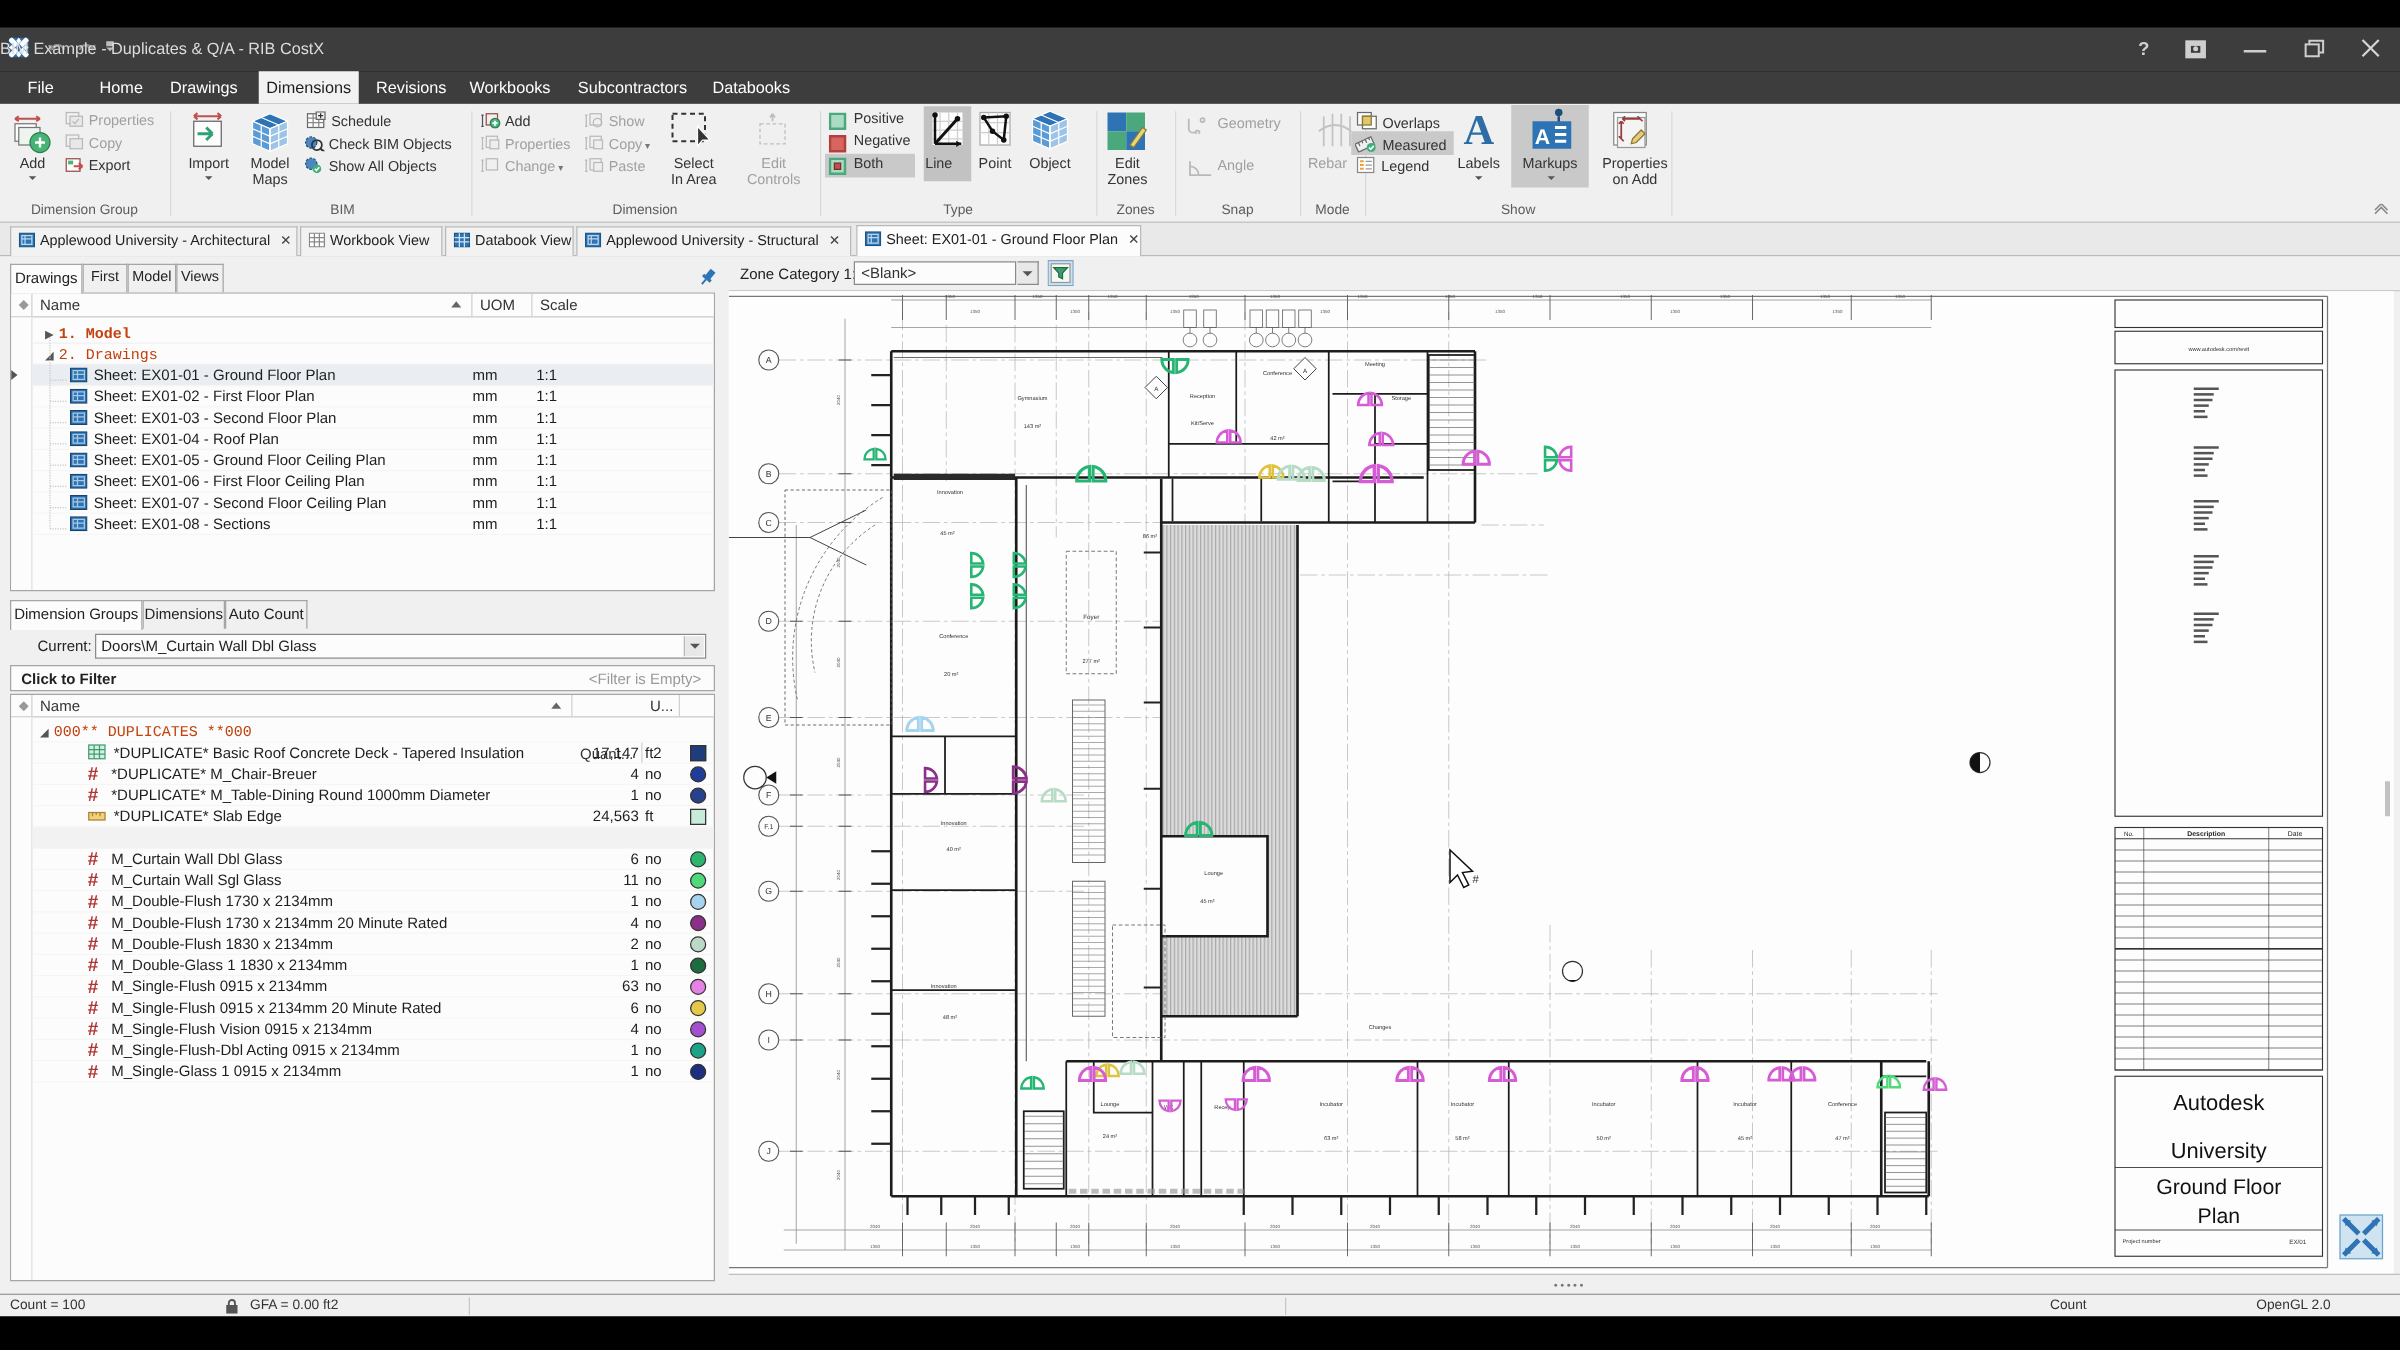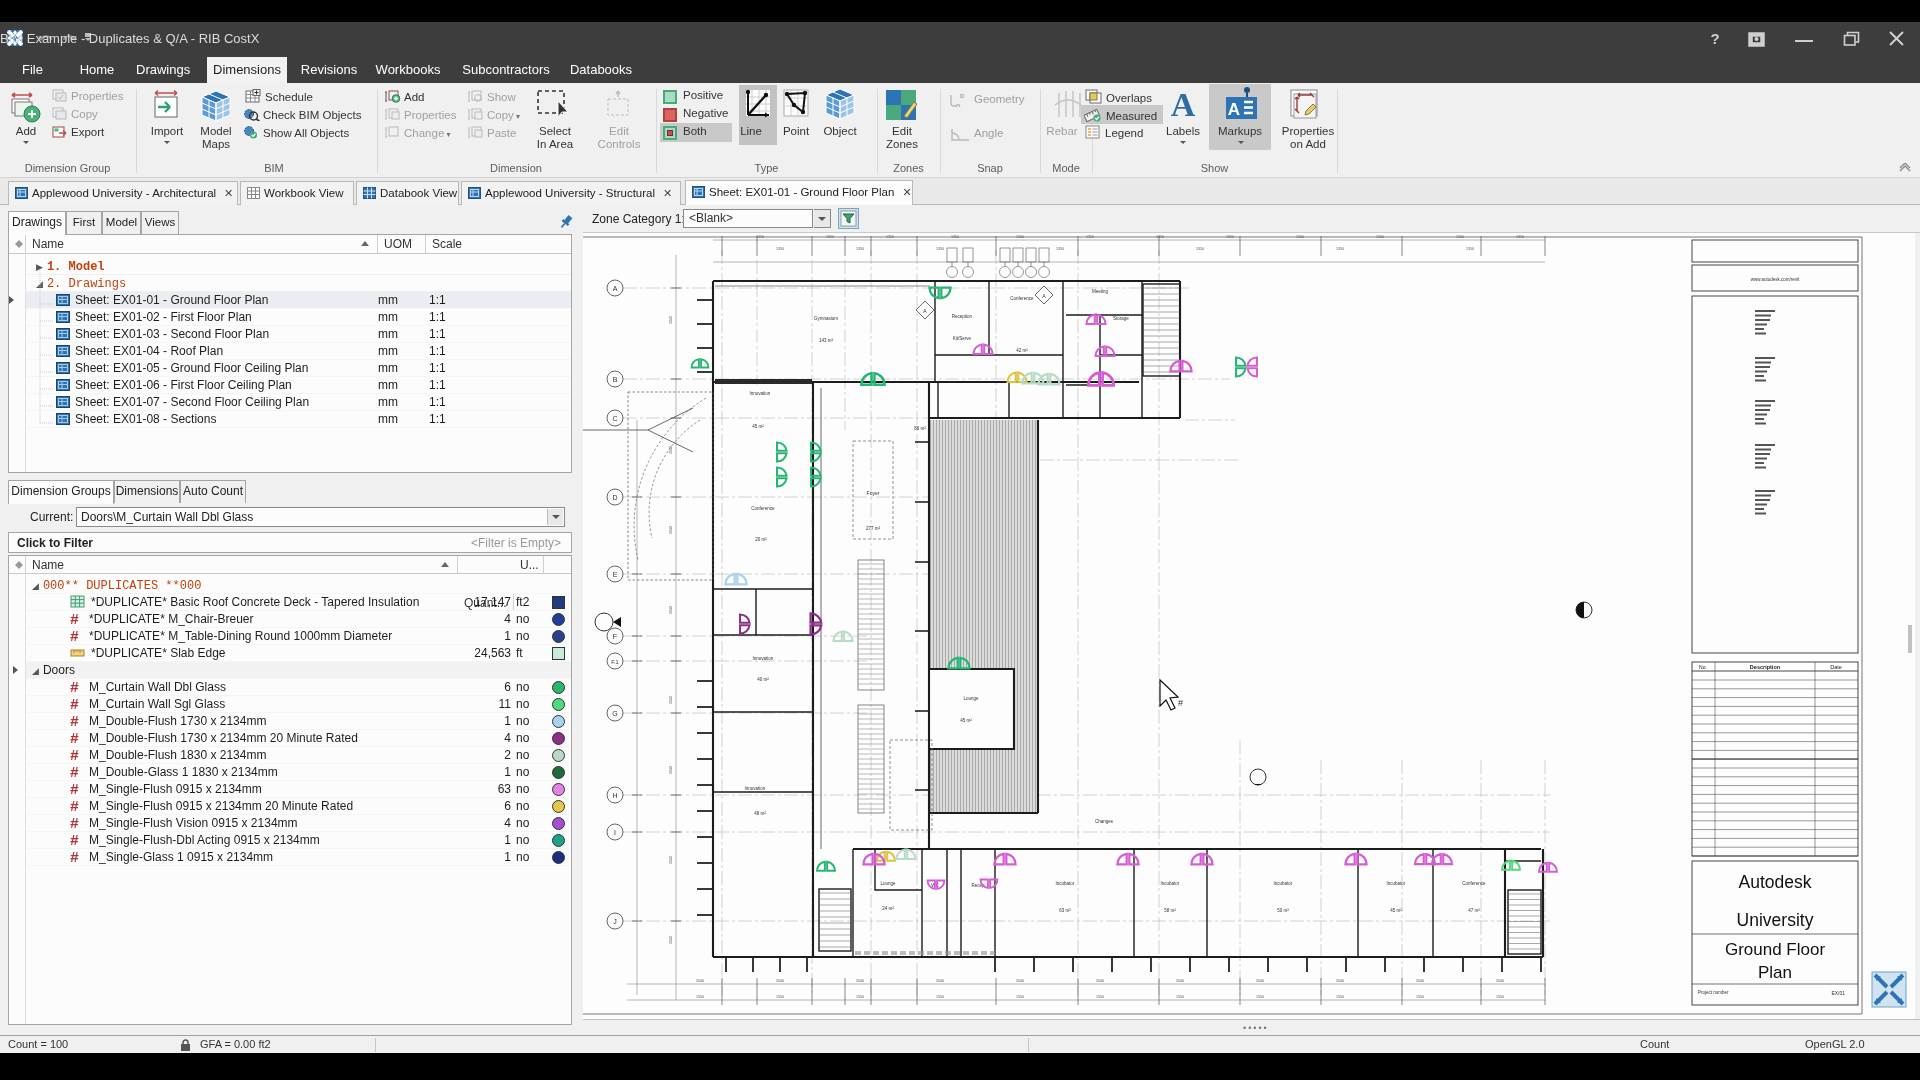--- a/index.html
+++ b/index.html
@@ -430,21 +430,20 @@
           <text x="0" y="12" font-size="15" font-weight="bold" fill="#b13434" font-style="italic">#</text>
         </svg><span class="">*DUPLICATE* M_Chair-Breuer</span><span class="abs" style="left:399px;width:86px;text-align:right;">4</span><span class="abs" style="left:490px;">no</span><span class="abs" style="left:526px;top:2px;width:13px;height:13px;border-radius:50%;background:#1f3d99;border:1px solid #333;"></span></div>
 <div class="trow" style="left:26px;top:423px;width:545px;border-bottom:1px solid #f5f5f5;"><span style="margin-left:44px;"></span><svg width="13" height="13" style="vertical-align:-2px;margin-right:6px">
           <text x="0" y="12" font-size="15" font-weight="bold" fill="#b13434" font-style="italic">#</text>
         </svg><span class="">*DUPLICATE* M_Table-Dining Round 1000mm Diameter</span><span class="abs" style="left:399px;width:86px;text-align:right;">1</span><span class="abs" style="left:490px;">no</span><span class="abs" style="left:526px;top:2px;width:13px;height:13px;border-radius:50%;background:#27418c;border:1px solid #333;"></span></div>
 <div class="trow" style="left:26px;top:440px;width:545px;border-bottom:1px solid #f5f5f5;"><span style="margin-left:44px;"></span><svg width="15" height="13" style="vertical-align:-2px;margin-right:6px">
           <rect x="1" y="4" width="13" height="6" fill="#f3cf7e" stroke="#a8842e"></rect>
           <path d="M4 4 v3 M7 4 v2 M10 4 v3" stroke="#a8842e"></path>
         </svg><span class="">*DUPLICATE* Slab Edge</span><span class="abs" style="left:399px;width:86px;text-align:right;">24,563</span><span class="abs" style="left:490px;">ft</span><span class="abs" style="left:526px;top:2px;width:13px;height:13px;background:#c8ecd9;border:1px solid #333;"></span></div>
 <div class="abs" style="left:26px;top:457px;width:545px;height:17px;background:#f2f2f2;"></div>
-      <div class="trow" style="left:26px;top:457px;width:545px;border-bottom:1px solid #f5f5f5;"><div class="abs" style="left:-13px;top:4px;width:0;height:0;border-top:4px solid transparent;border-bottom:4px solid transparent;border-left:5px solid #555;"></div><span style="color:#555;font-size:9px;margin:0 4px 0 6px;">◢</span><span class="">Doors</span></div>
 <div class="trow" style="left:26px;top:474px;width:545px;border-bottom:1px solid #f5f5f5;"><span style="margin-left:44px;"></span><svg width="13" height="13" style="vertical-align:-2px;margin-right:6px">
           <text x="0" y="12" font-size="15" font-weight="bold" fill="#b13434" font-style="italic">#</text>
         </svg><span class="">M_Curtain Wall Dbl Glass</span><span class="abs" style="left:399px;width:86px;text-align:right;">6</span><span class="abs" style="left:490px;">no</span><span class="abs" style="left:526px;top:2px;width:13px;height:13px;border-radius:50%;background:#2db56e;border:1px solid #333;"></span></div>
 <div class="trow" style="left:26px;top:491px;width:545px;border-bottom:1px solid #f5f5f5;"><span style="margin-left:44px;"></span><svg width="13" height="13" style="vertical-align:-2px;margin-right:6px">
           <text x="0" y="12" font-size="15" font-weight="bold" fill="#b13434" font-style="italic">#</text>
         </svg><span class="">M_Curtain Wall Sgl Glass</span><span class="abs" style="left:399px;width:86px;text-align:right;">11</span><span class="abs" style="left:490px;">no</span><span class="abs" style="left:526px;top:2px;width:13px;height:13px;border-radius:50%;background:#4fd97a;border:1px solid #333;"></span></div>
 <div class="trow" style="left:26px;top:508px;width:545px;border-bottom:1px solid #f5f5f5;"><span style="margin-left:44px;"></span><svg width="13" height="13" style="vertical-align:-2px;margin-right:6px">
           <text x="0" y="12" font-size="15" font-weight="bold" fill="#b13434" font-style="italic">#</text>
         </svg><span class="">M_Double-Flush 1730 x 2134mm</span><span class="abs" style="left:399px;width:86px;text-align:right;">1</span><span class="abs" style="left:490px;">no</span><span class="abs" style="left:526px;top:2px;width:13px;height:13px;border-radius:50%;background:#a6d4ee;border:1px solid #333;"></span></div>
 <div class="trow" style="left:26px;top:525px;width:545px;border-bottom:1px solid #f5f5f5;"><span style="margin-left:44px;"></span><svg width="13" height="13" style="vertical-align:-2px;margin-right:6px">

